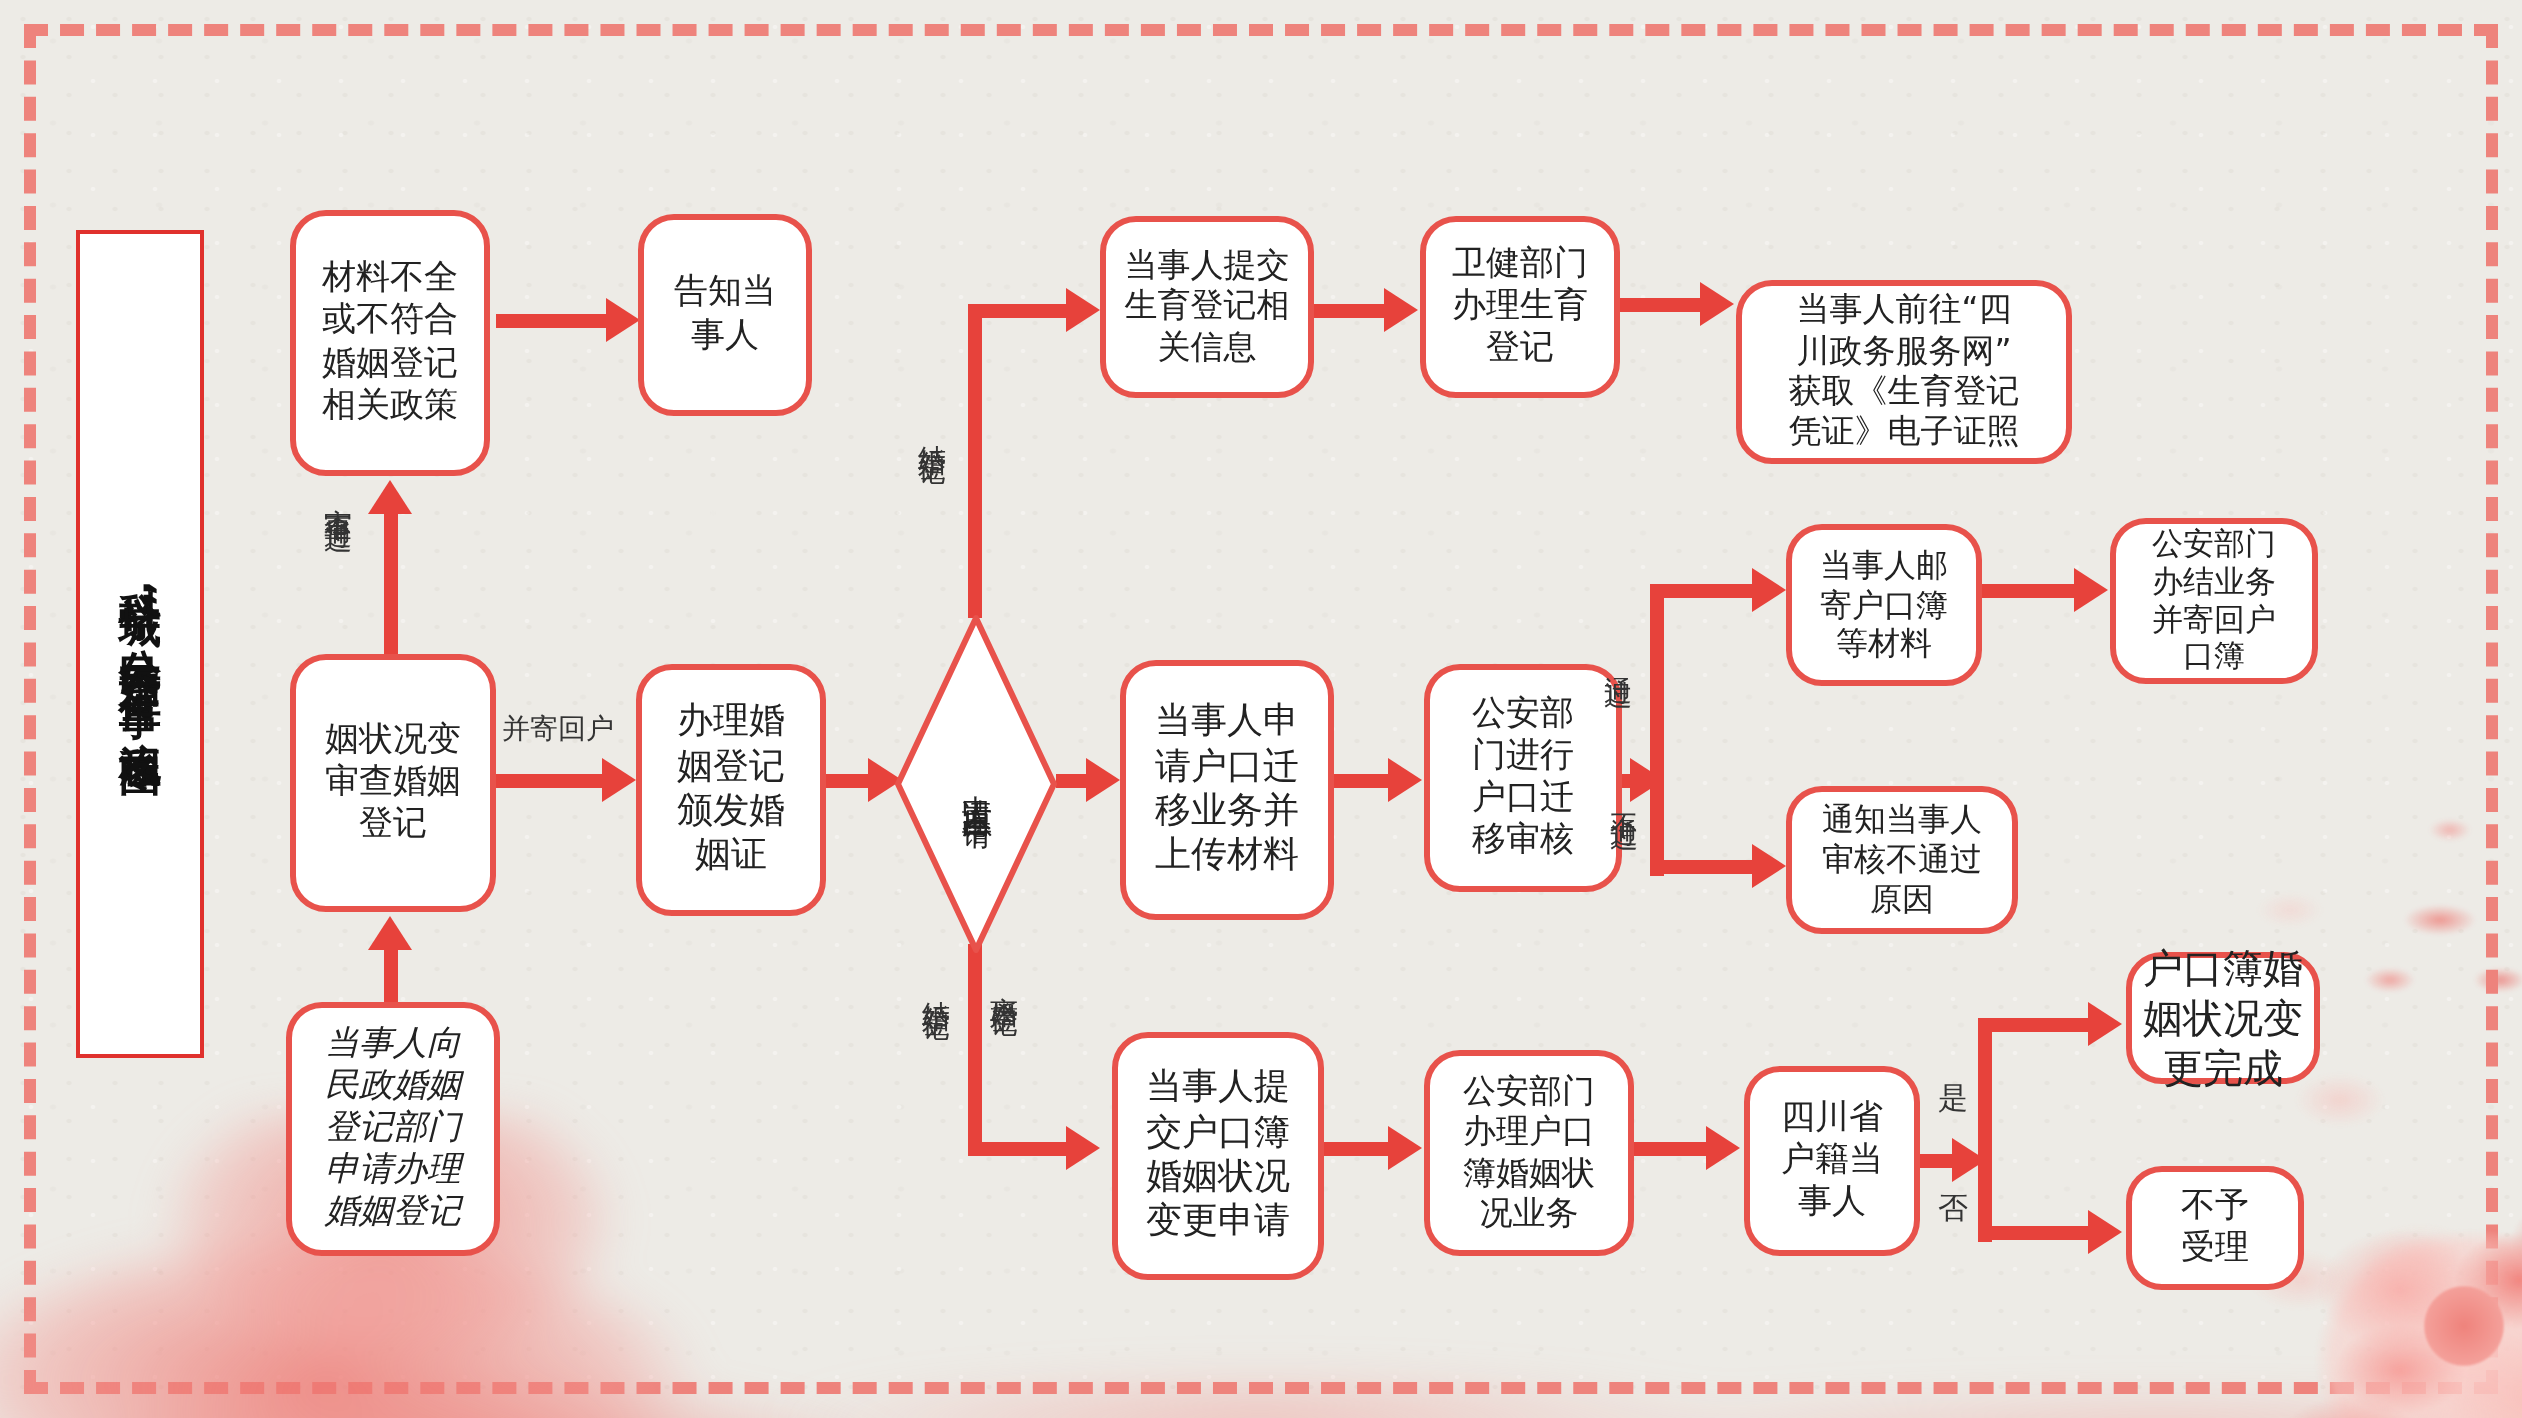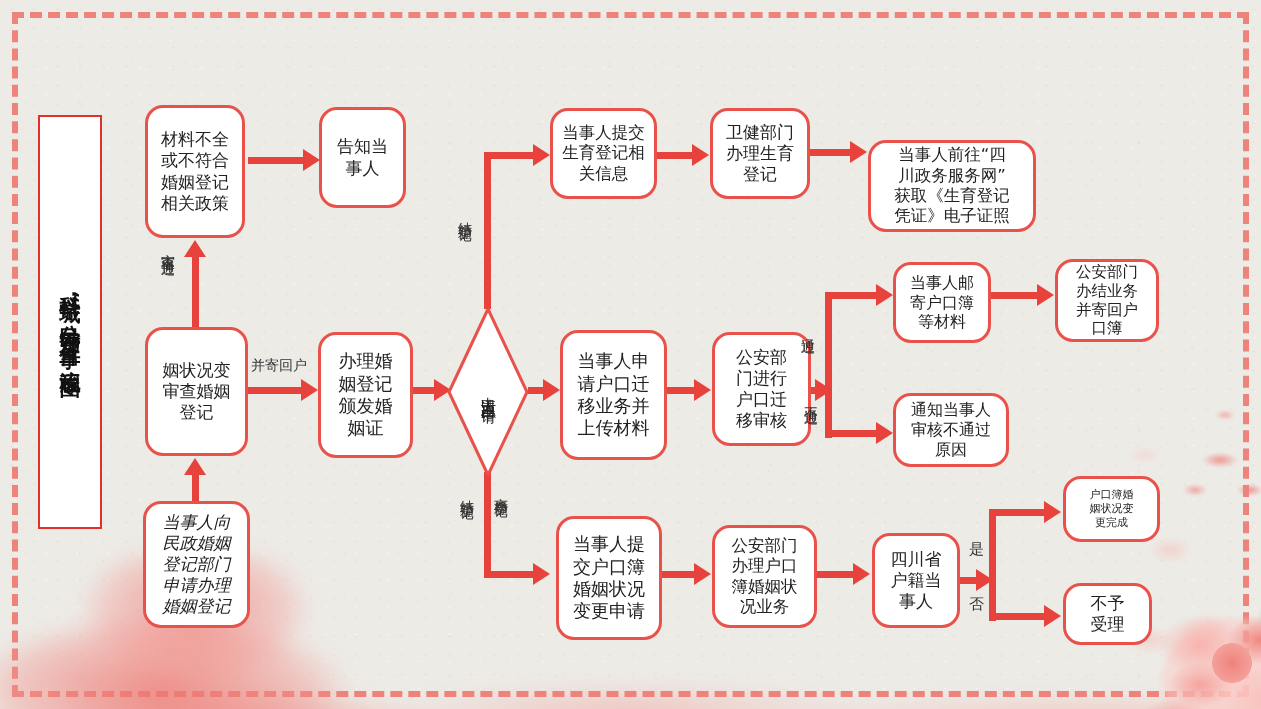--- a/index.html
+++ b/index.html
@@ -213,21 +213,21 @@
       <span>公安部门
 办理户口
 簿婚姻状
 况业务</span>
     </div>
   <div class="node" style="left:872px;top:533px;width:88px;height:95px;">
       <span>四川省
 户籍当
 事人</span>
     </div>
-  <div class="node" style="left:1063px;top:476px;width:97px;height:66px;font-size:11px;line-height:1.25;">
+  <div class="node" style="left:1063px;top:476px;width:97px;height:66px;font-size:20px;line-height:1.25;">
       <span>户口簿婚
 姻状况变
 更完成</span>
     </div>
   <div class="node" style="left:1063px;top:583px;width:89px;height:62px;">
       <span>不予
 受理</span>
     </div>
 
   <div class="hline" style="left:248px;top:157px;width:55px;"></div>

